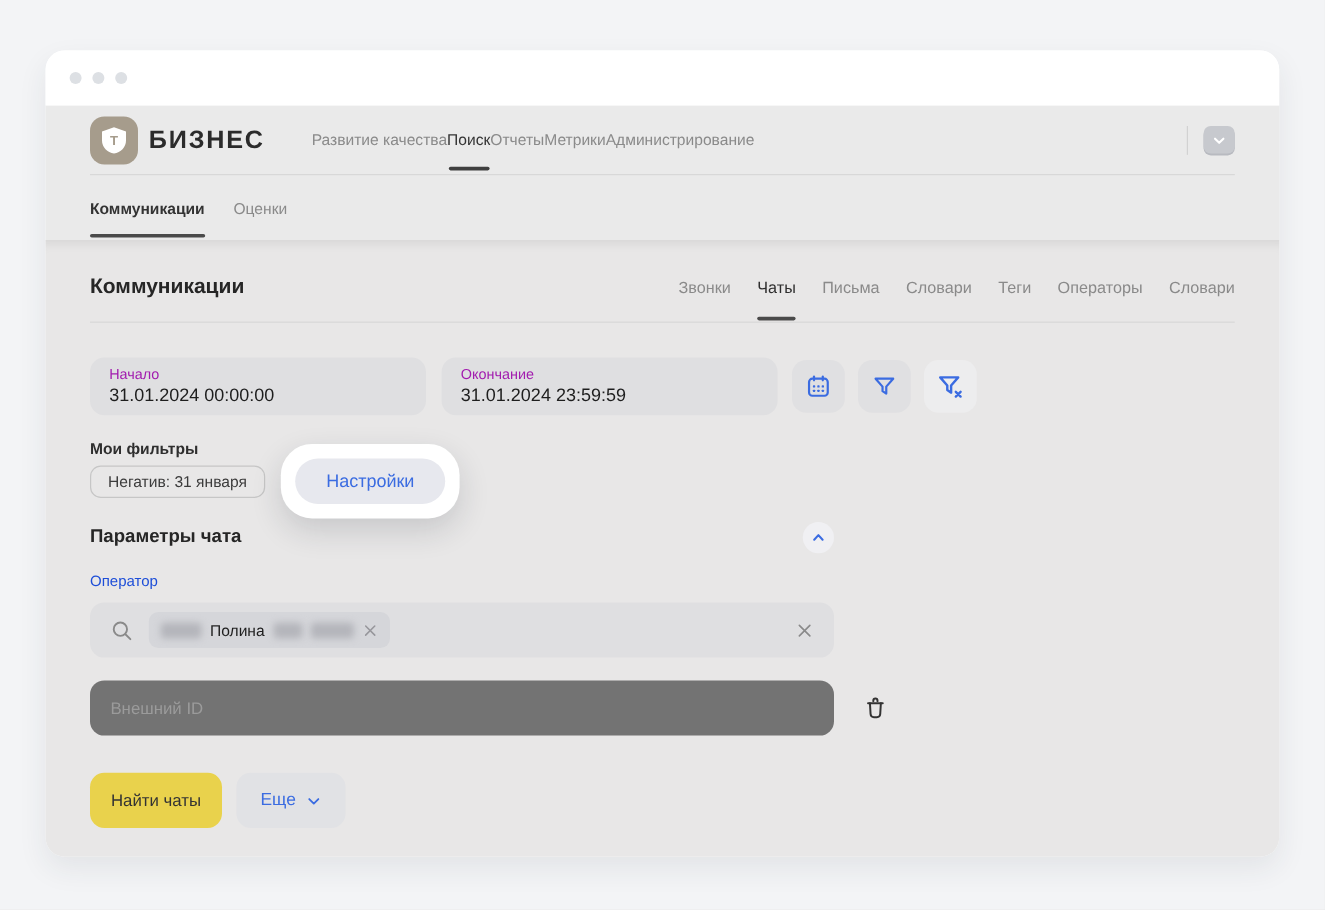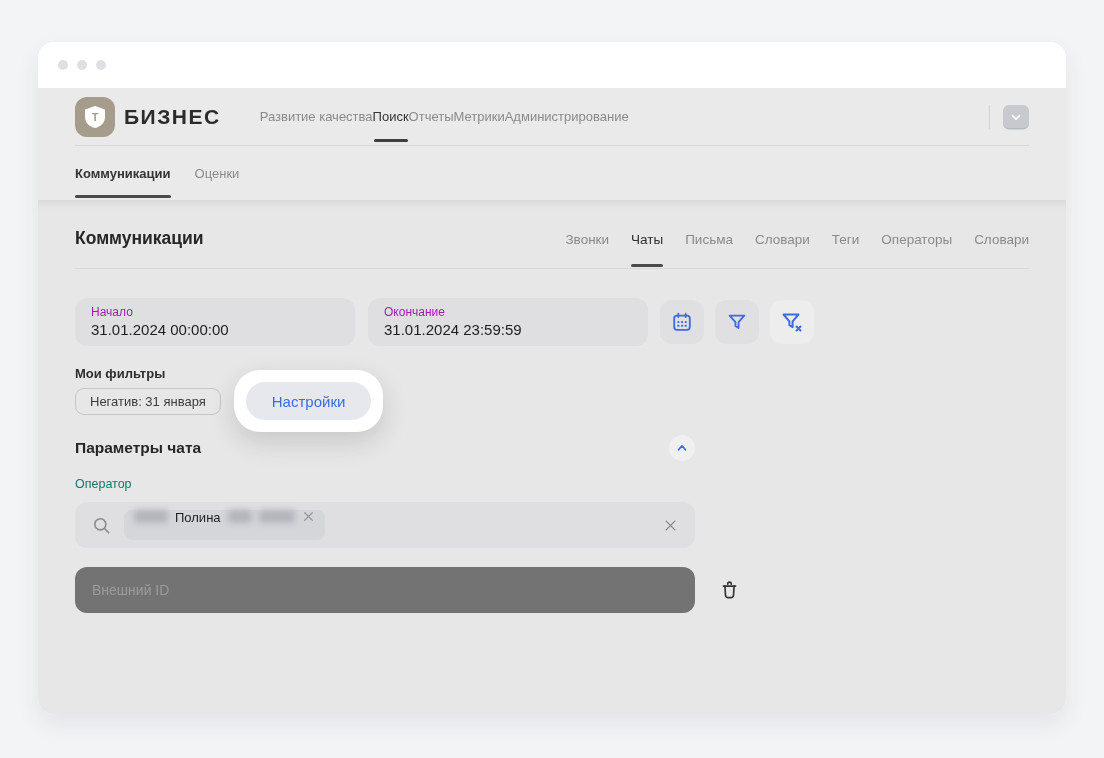--- a/index.html
+++ b/index.html
@@ -104,28 +104,28 @@
   }
   .params-head {
     width:620px; margin-top:21px;
     display:flex; justify-content:space-between; align-items:center;
   }
   .params-title { font-size:15.5px; font-weight:700; color:#262626; }
   .collapse-btn {
     width:26px; height:26px; border-radius:50%; border:none; cursor:pointer;
     background:#f0f0f3; display:flex; align-items:center; justify-content:center;
   }
-  .operator-label { margin-top:16px; font-size:12.5px; color:#0f766e; }
+  .operator-label { margin-top:16px; font-size:12.5px; color:#1d4ed8; }
   .operator-field {
     width:620px; height:46px; margin-top:11px; background:#dfdfe1; border-radius:12px;
     display:flex; align-items:center; padding:0 17px; cursor:text;
   }
   .op-chip {
     margin-left:13px; height:30px; background:#d5d6da; border-radius:8px;
-    display:flex; align-items:flex-start; gap:7px; padding:0 10px;
+    display:flex; align-items:center; gap:7px; padding:0 10px;
     font-size:13px; color:#1e1e1e; cursor:default;
   }
   .blur-block { height:13px; border-radius:3px; background:#b4b5bb; filter:blur(3px); }
   .clear-x { margin-left:auto; background:none; border:none; cursor:pointer; display:flex; }
   .chip-x { background:none; border:none; cursor:pointer; display:flex; padding:0; }
   .ext-row { display:flex; align-items:center; margin-top:19px; }
   .ext-field {
     width:620px; height:46px; background:#737373; border-radius:12px;
     display:flex; align-items:center; padding:0 17px;
   }
@@ -294,15 +294,24 @@
       </div>
       <button class="trash-btn">
         <svg width="21" height="22" viewBox="0 0 24 24">
           <path d="M10 5.5 V5 a2 2 0 0 1 4 0 v0.5" fill="none" stroke="#333" stroke-width="1.9" stroke-linecap="round"></path>
           <path d="M5 7.5 h14" fill="none" stroke="#333" stroke-width="1.9" stroke-linecap="round"></path>
           <path d="M6.8 7.5 l0.6 10.2 a3.2 3.2 0 0 0 3.2 3 h2.8 a3.2 3.2 0 0 0 3.2 -3 l0.6 -10.2" fill="none" stroke="#333" stroke-width="1.9" stroke-linecap="round" stroke-linejoin="round"></path>
         </svg>
       </button>
     </div>
 
+    <div class="actions-row">
+      <button class="btn-find">Найти чаты</button>
+      <button class="btn-more">
+        <span>Еще</span>
+        <svg width="13" height="13" viewBox="0 0 24 24">
+          <polyline points="5,9 12,16 19,9" fill="none" stroke="#3b6ce1" stroke-width="2.8" stroke-linecap="round" stroke-linejoin="round"></polyline>
+        </svg>
+      </button>
+    </div>
 
   </div>
 </div>
 
 </body></html>

